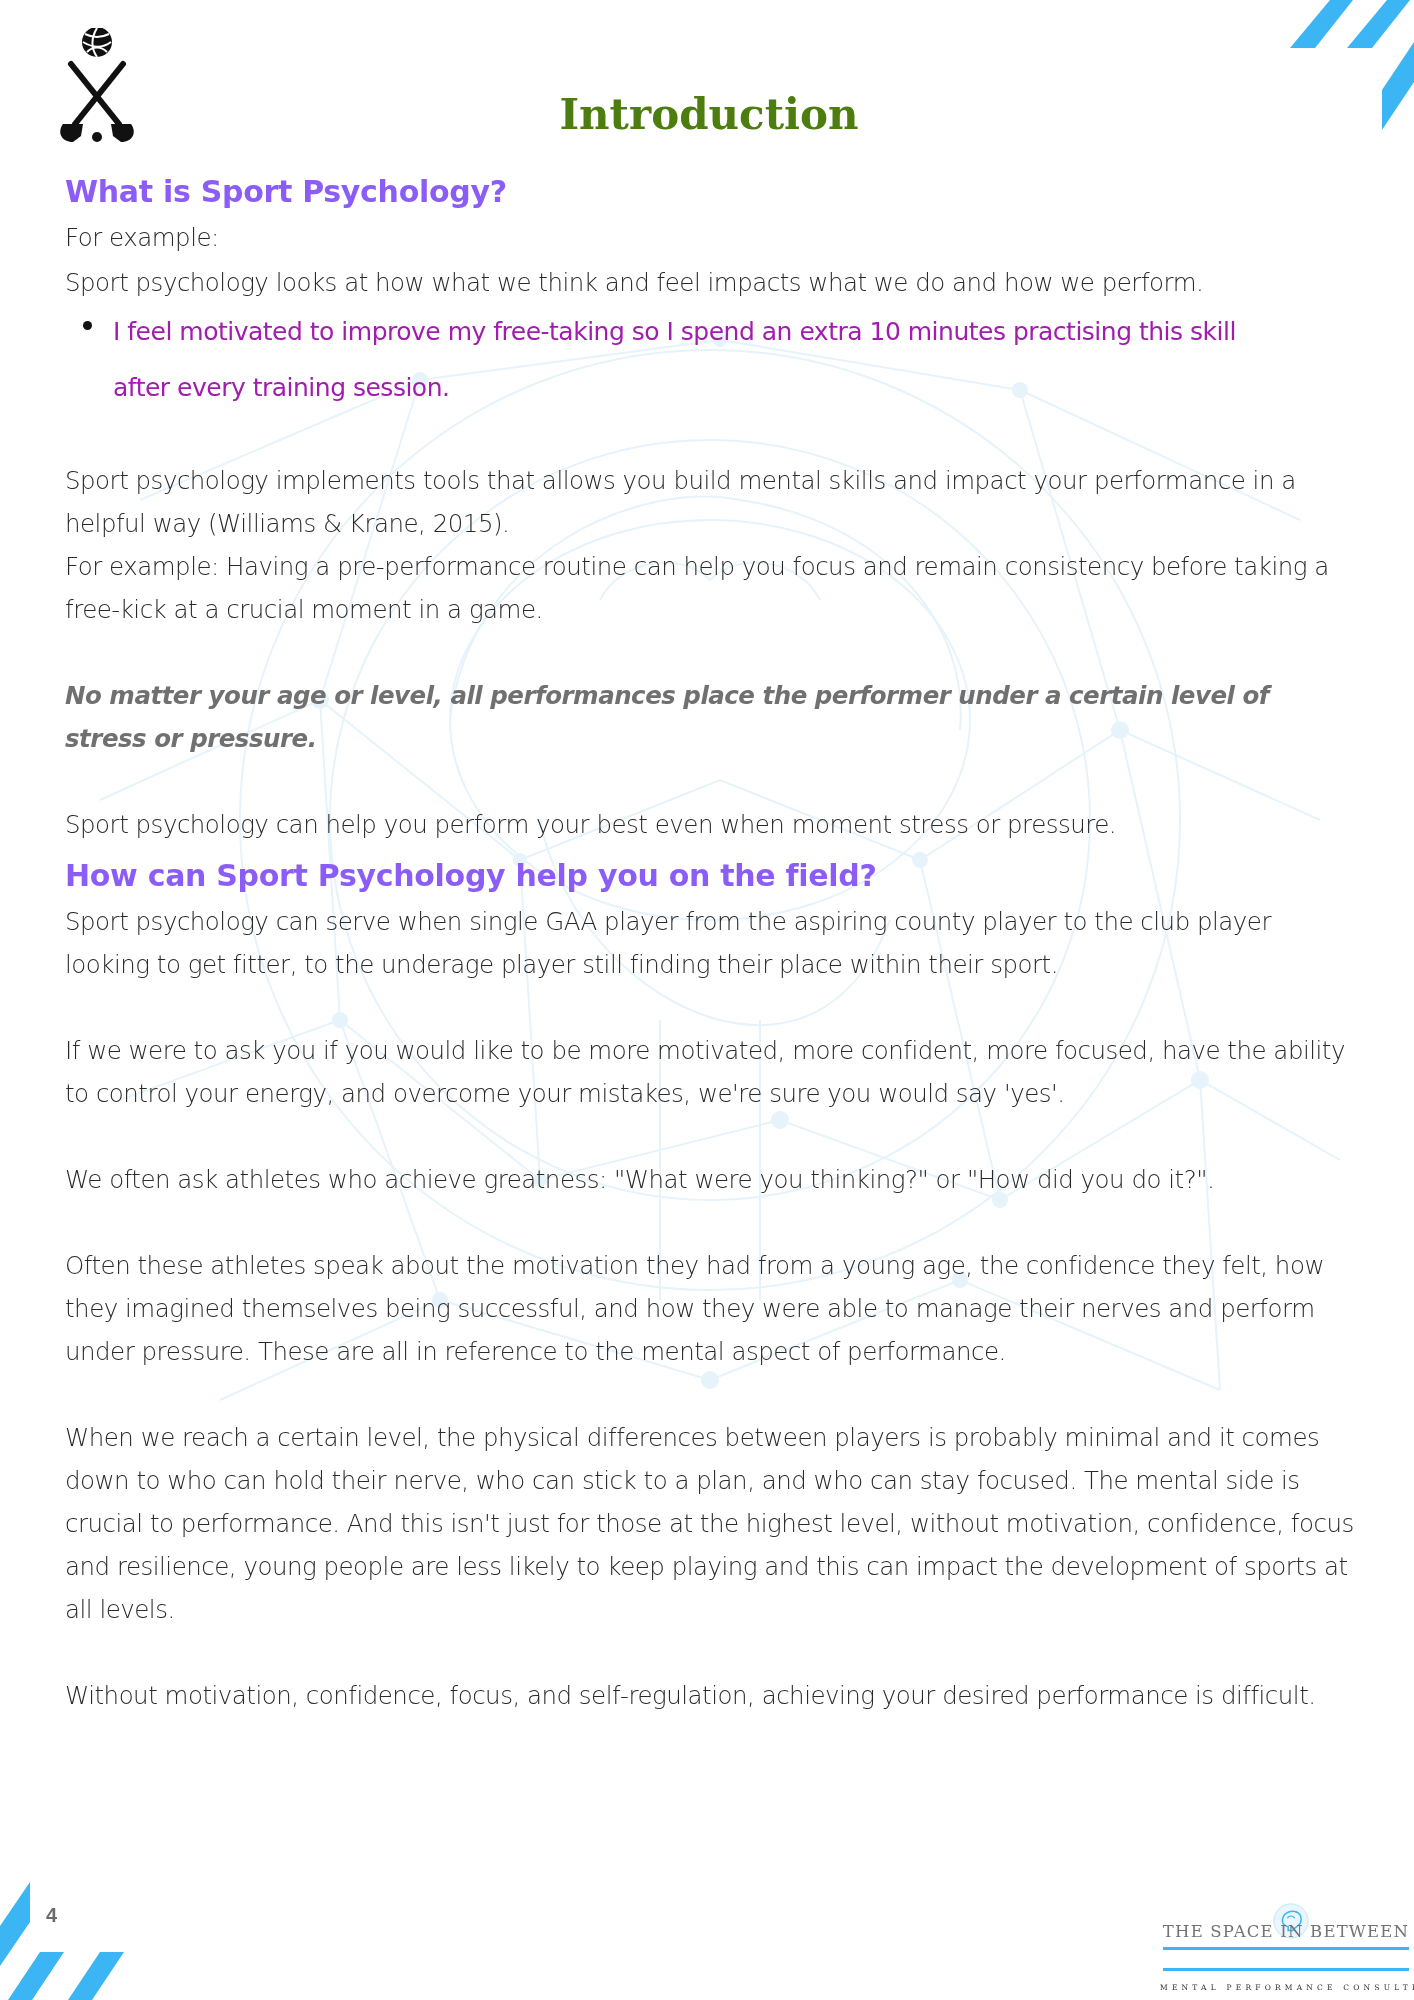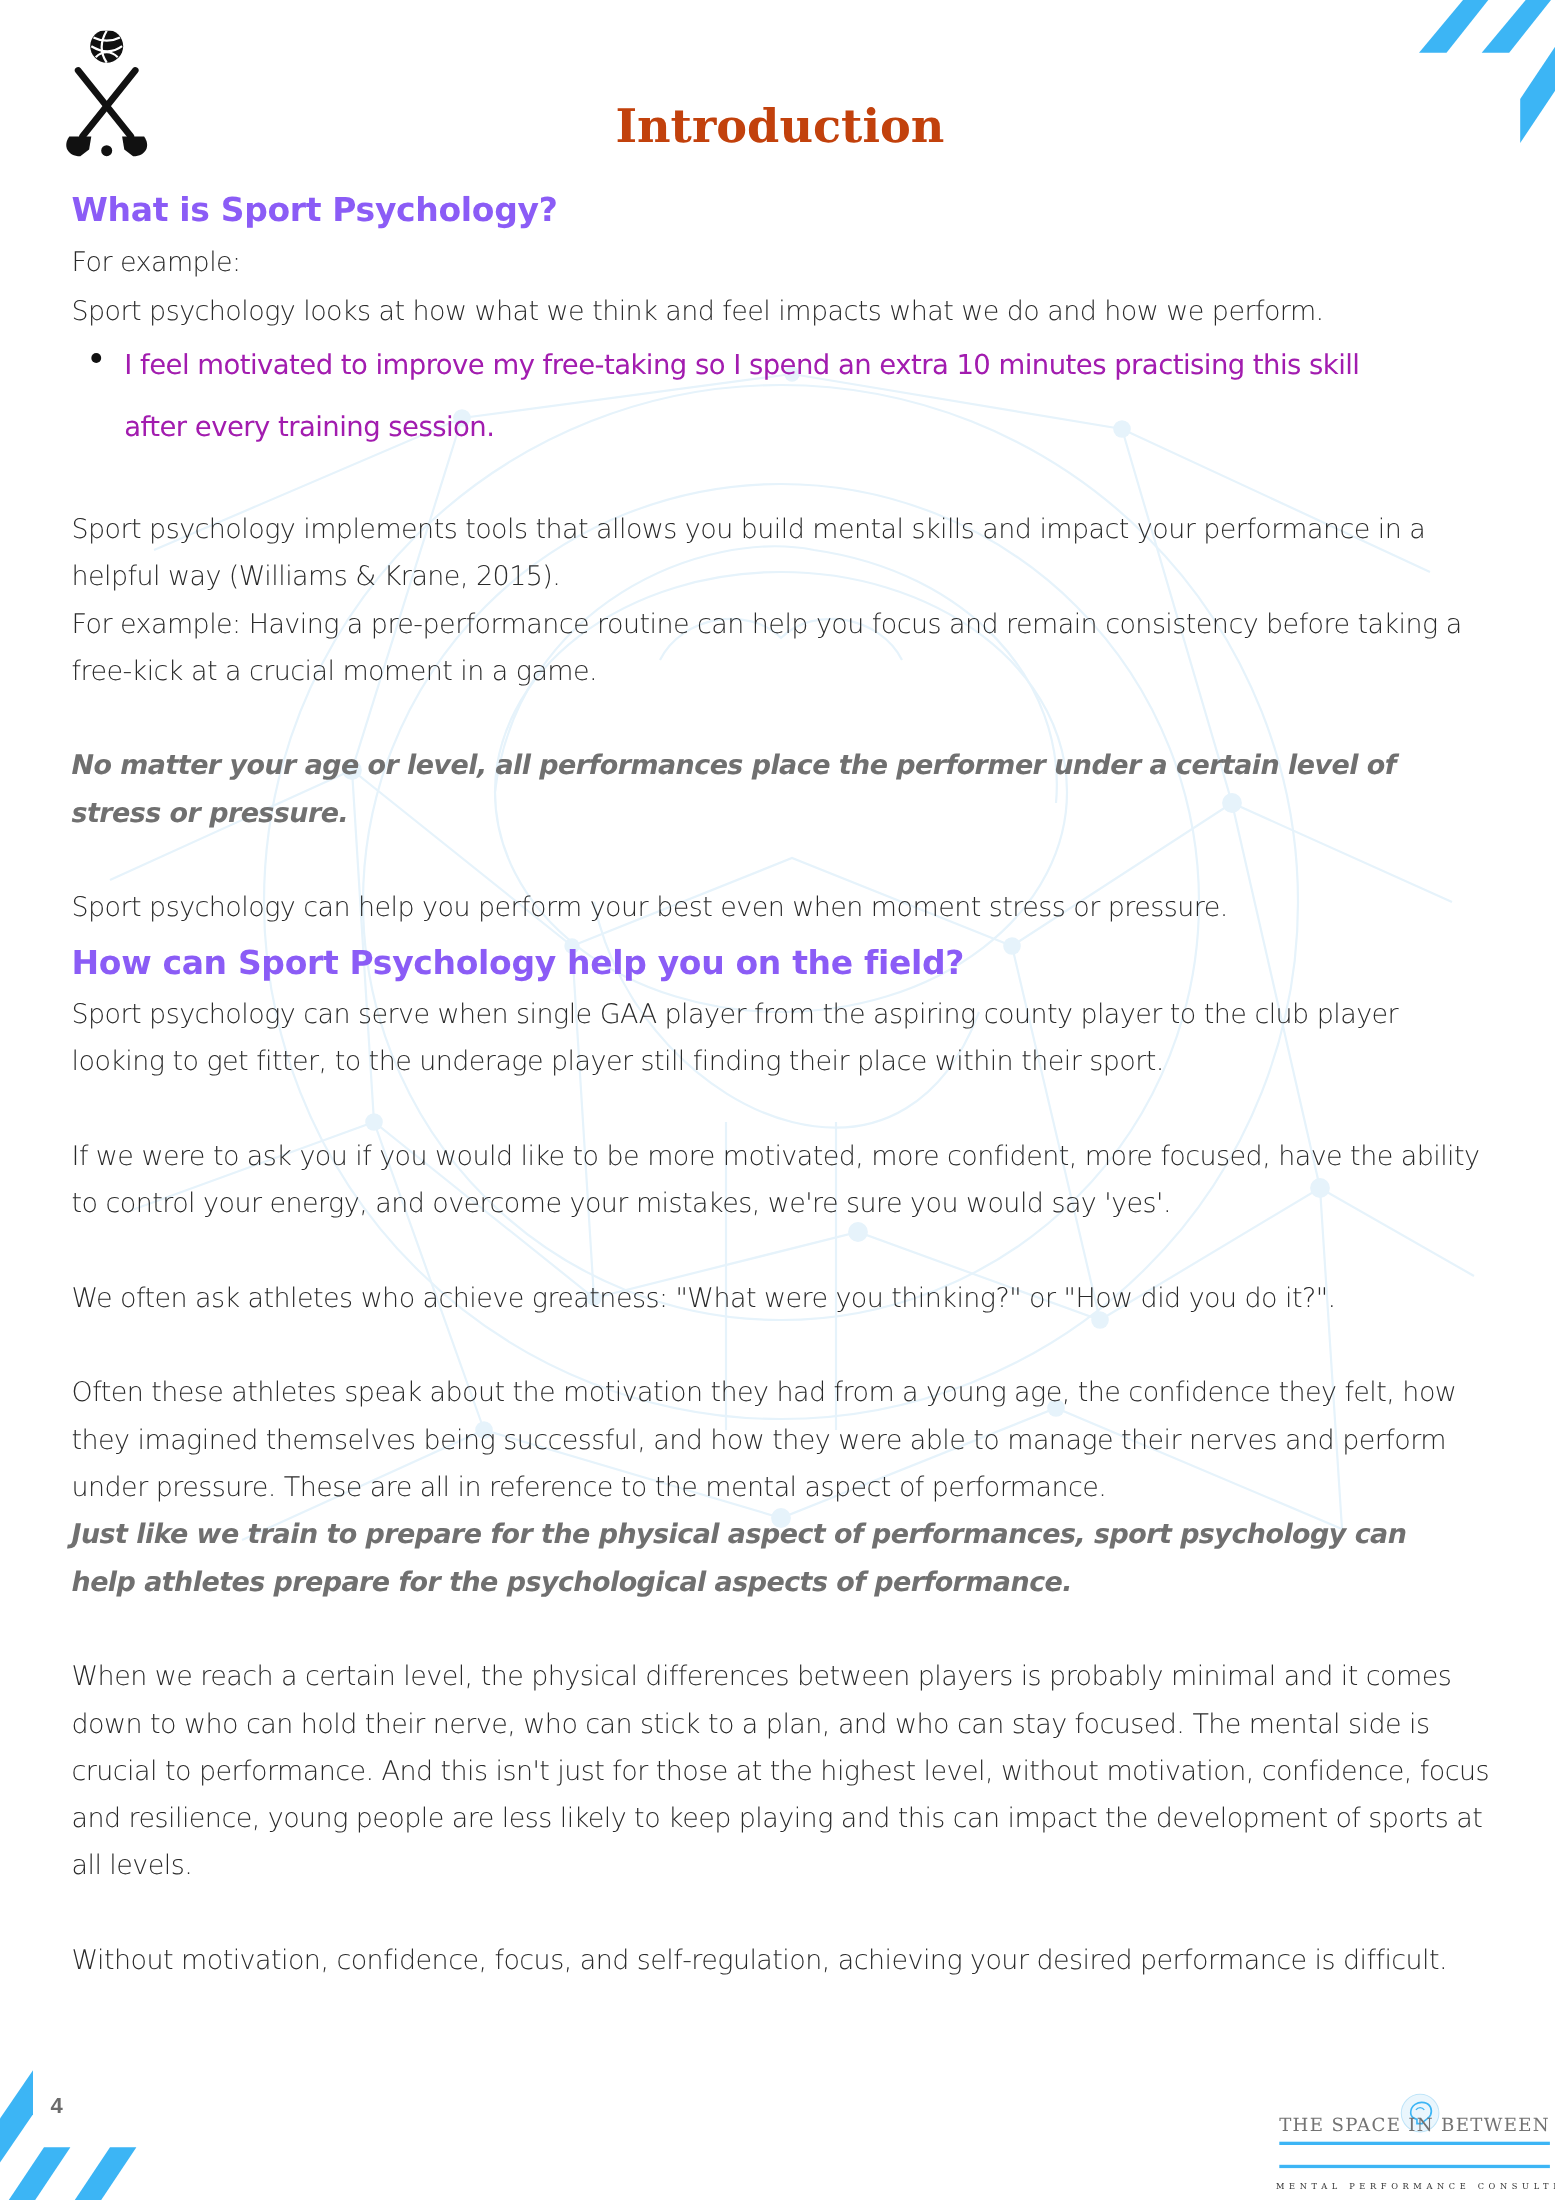--- a/index.html
+++ b/index.html
@@ -23,21 +23,21 @@
     }
     .deco { position: absolute; z-index: 1; }
     .logo { position: absolute; left: 55px; top: 28px; width: 90px; height: 120px; z-index: 2; }
     .title {
       position: absolute;
       left: 0; right: 0;
       top: 62px;
       text-align: center;
       font-family: "DejaVu Serif", "Liberation Serif", serif;
       font-size: 42px;
-      color: #c2410c;
+      color: #4d7c0f;
       z-index: 2;
       padding-left: 4px;
     }
     .content {
       position: absolute;
       left: 65px;
       top: 168px;
       width: 1300px;
       z-index: 2;
     }
@@ -212,21 +212,20 @@
 
   <section style="margin-top:6px;">
     <h2 class="h2">How can Sport Psychology help you on the field?</h2>
     <p class="p" style="width:1280px;">Sport psychology can serve when single GAA player from the aspiring county player to the club player looking to get fitter, to the underage player still finding their place within their sport.</p>
     <div class="gap"></div>
     <p class="p" style="width:1280px;">If we were to ask you if you would like to be more motivated, more confident, more focused, have the ability to control your energy, and overcome your mistakes, we're sure you would say 'yes'.</p>
     <div class="gap"></div>
     <p class="p">We often ask athletes who achieve greatness: "What were you thinking?" or "How did you do it?".</p>
     <div class="gap"></div>
     <p class="p" style="width:1300px;">Often these athletes speak about the motivation they had from a young age, the confidence they felt, how they imagined themselves being successful, and how they were able to manage their nerves and perform under pressure. These are all in reference to the mental aspect of performance.</p>
-    <p class="p em" style="width:1260px;">Just like we train to prepare for the physical aspect of performances, sport psychology can help athletes prepare for the psychological aspects of performance.</p>
     <div class="gap"></div>
     <p class="p" style="width:1300px;">When we reach a certain level, the physical differences between players is probably minimal and it comes down to who can hold their nerve, who can stick to a plan, and who can stay focused. The mental side is crucial to performance. And this isn't just for those at the highest level, without motivation, confidence, focus and resilience, young people are less likely to keep playing and this can impact the development of sports at all levels.</p>
     <div class="gap"></div>
     <p class="p" style="width:1280px;">Without motivation, confidence, focus, and self-regulation, achieving your desired performance is difficult.</p>
   </section>
 </div>
 
 <div class="page-num">4</div>
 
 <div class="brand">

